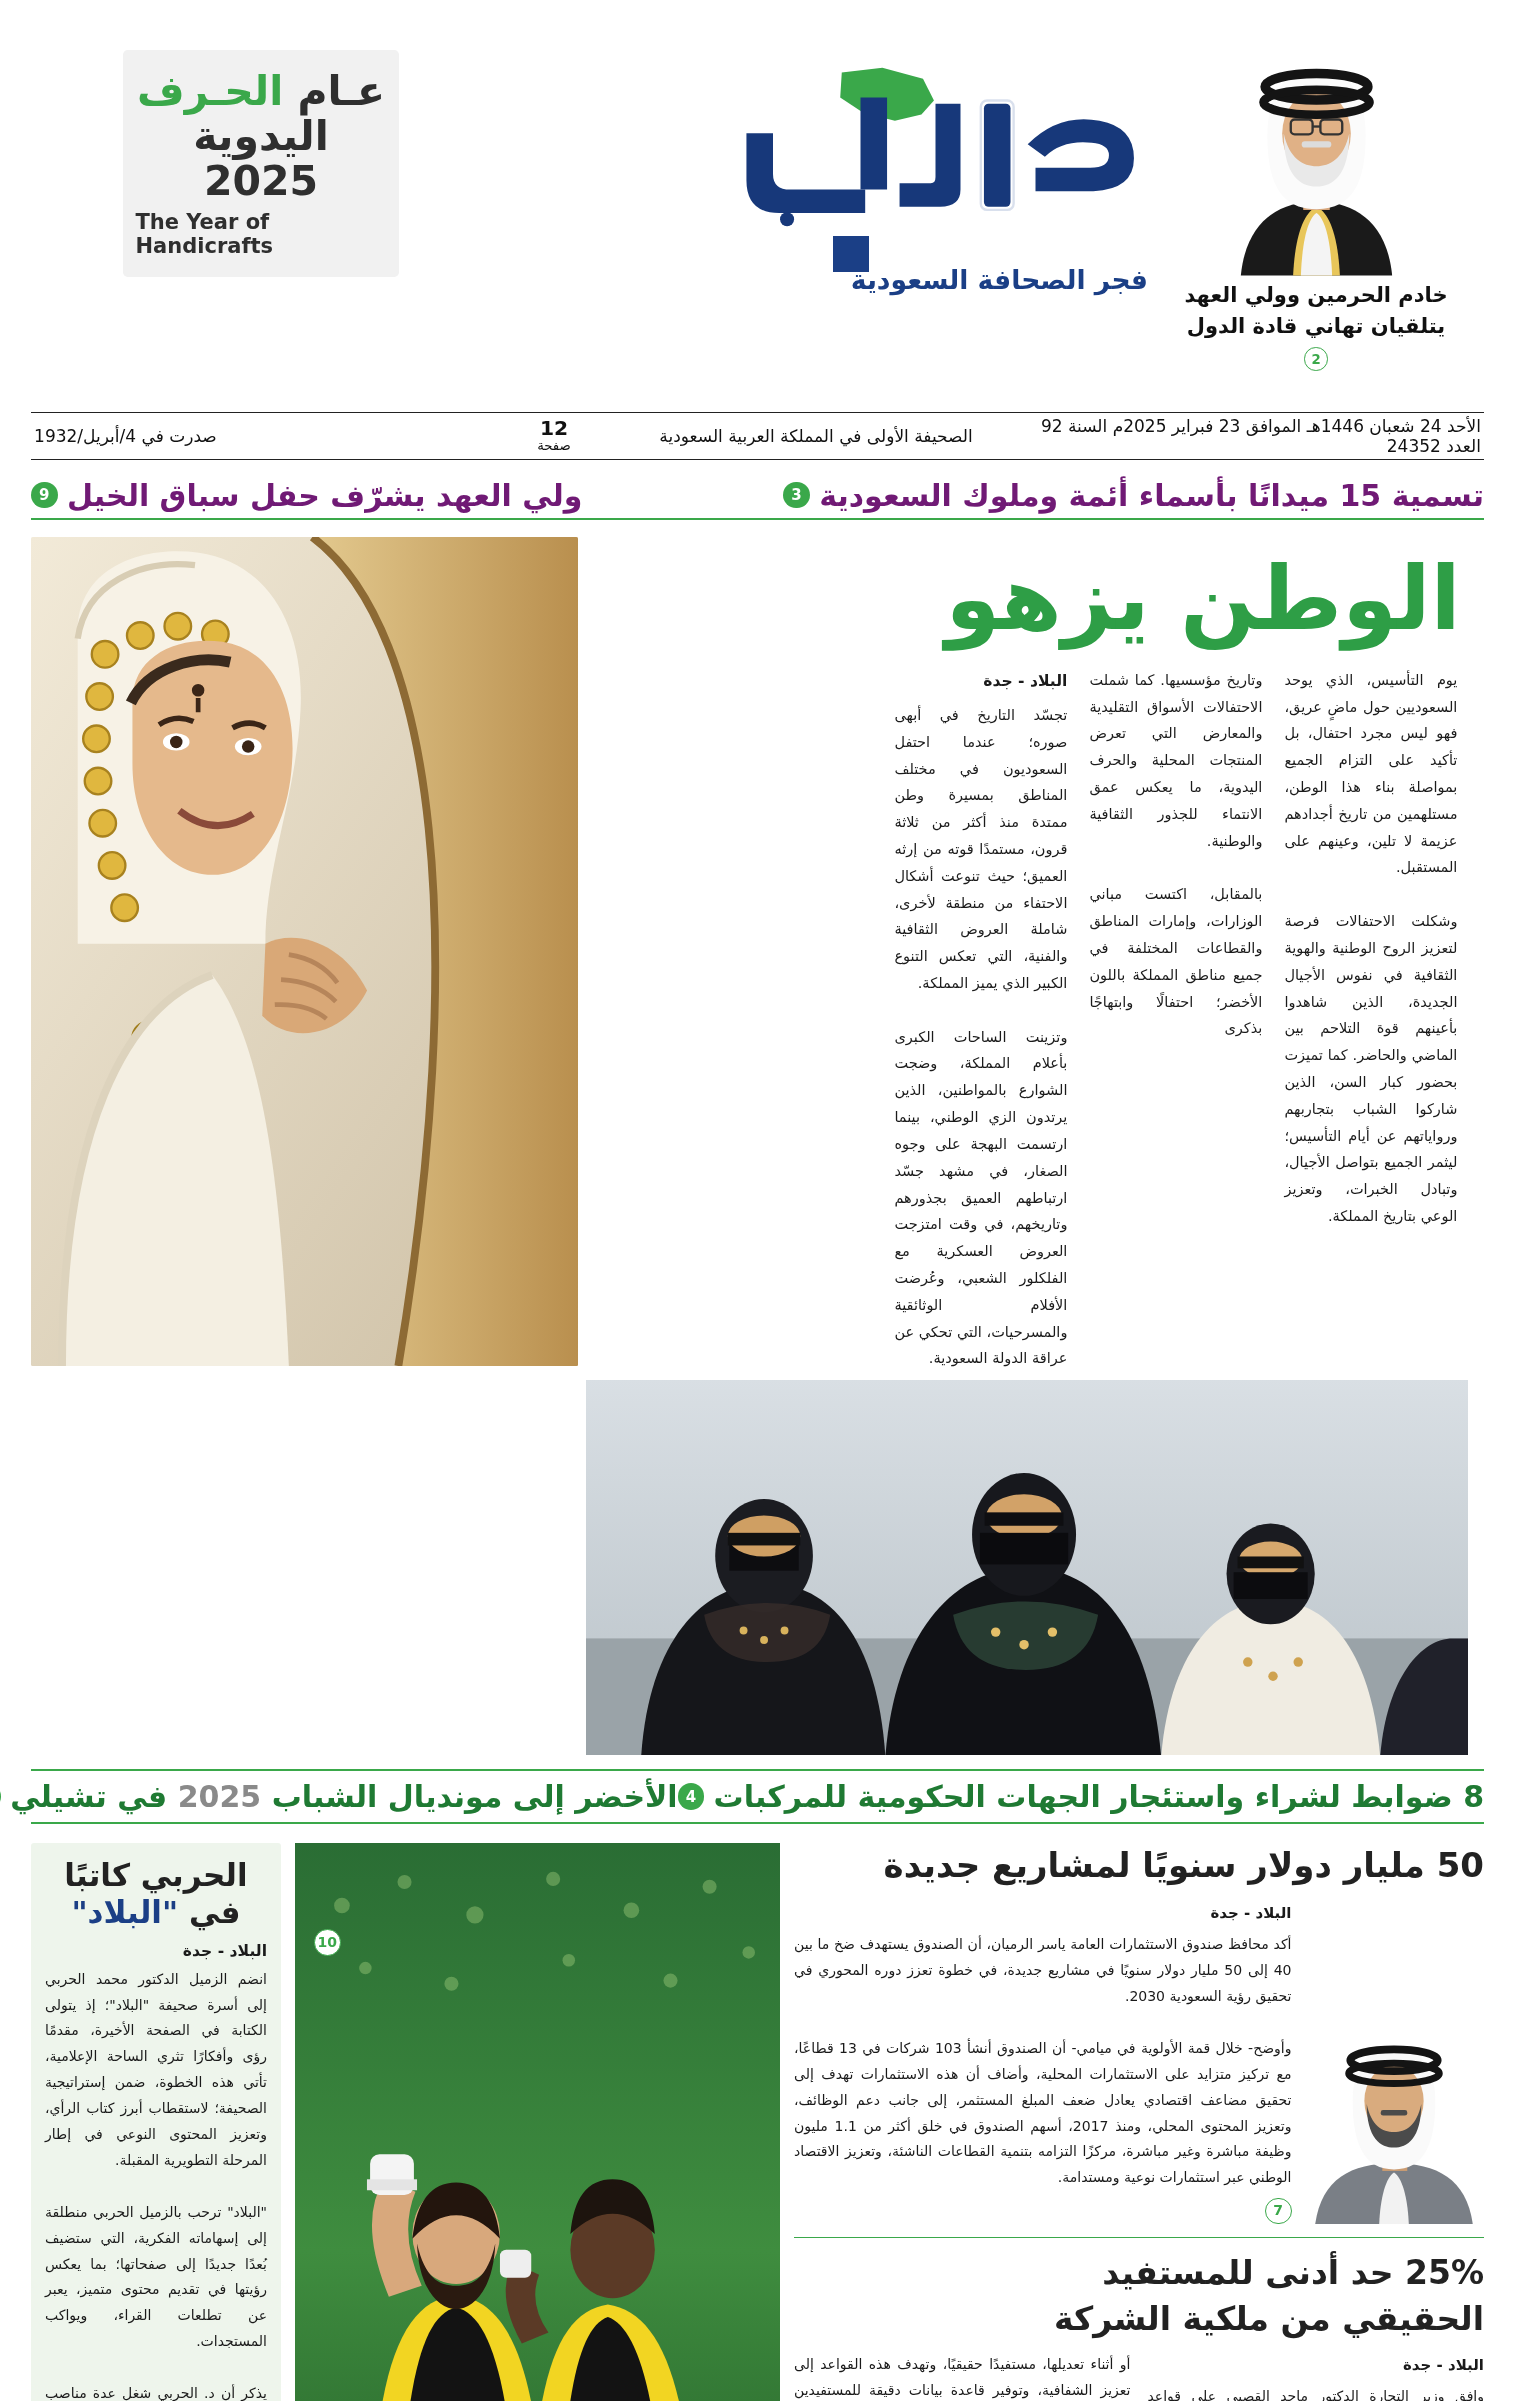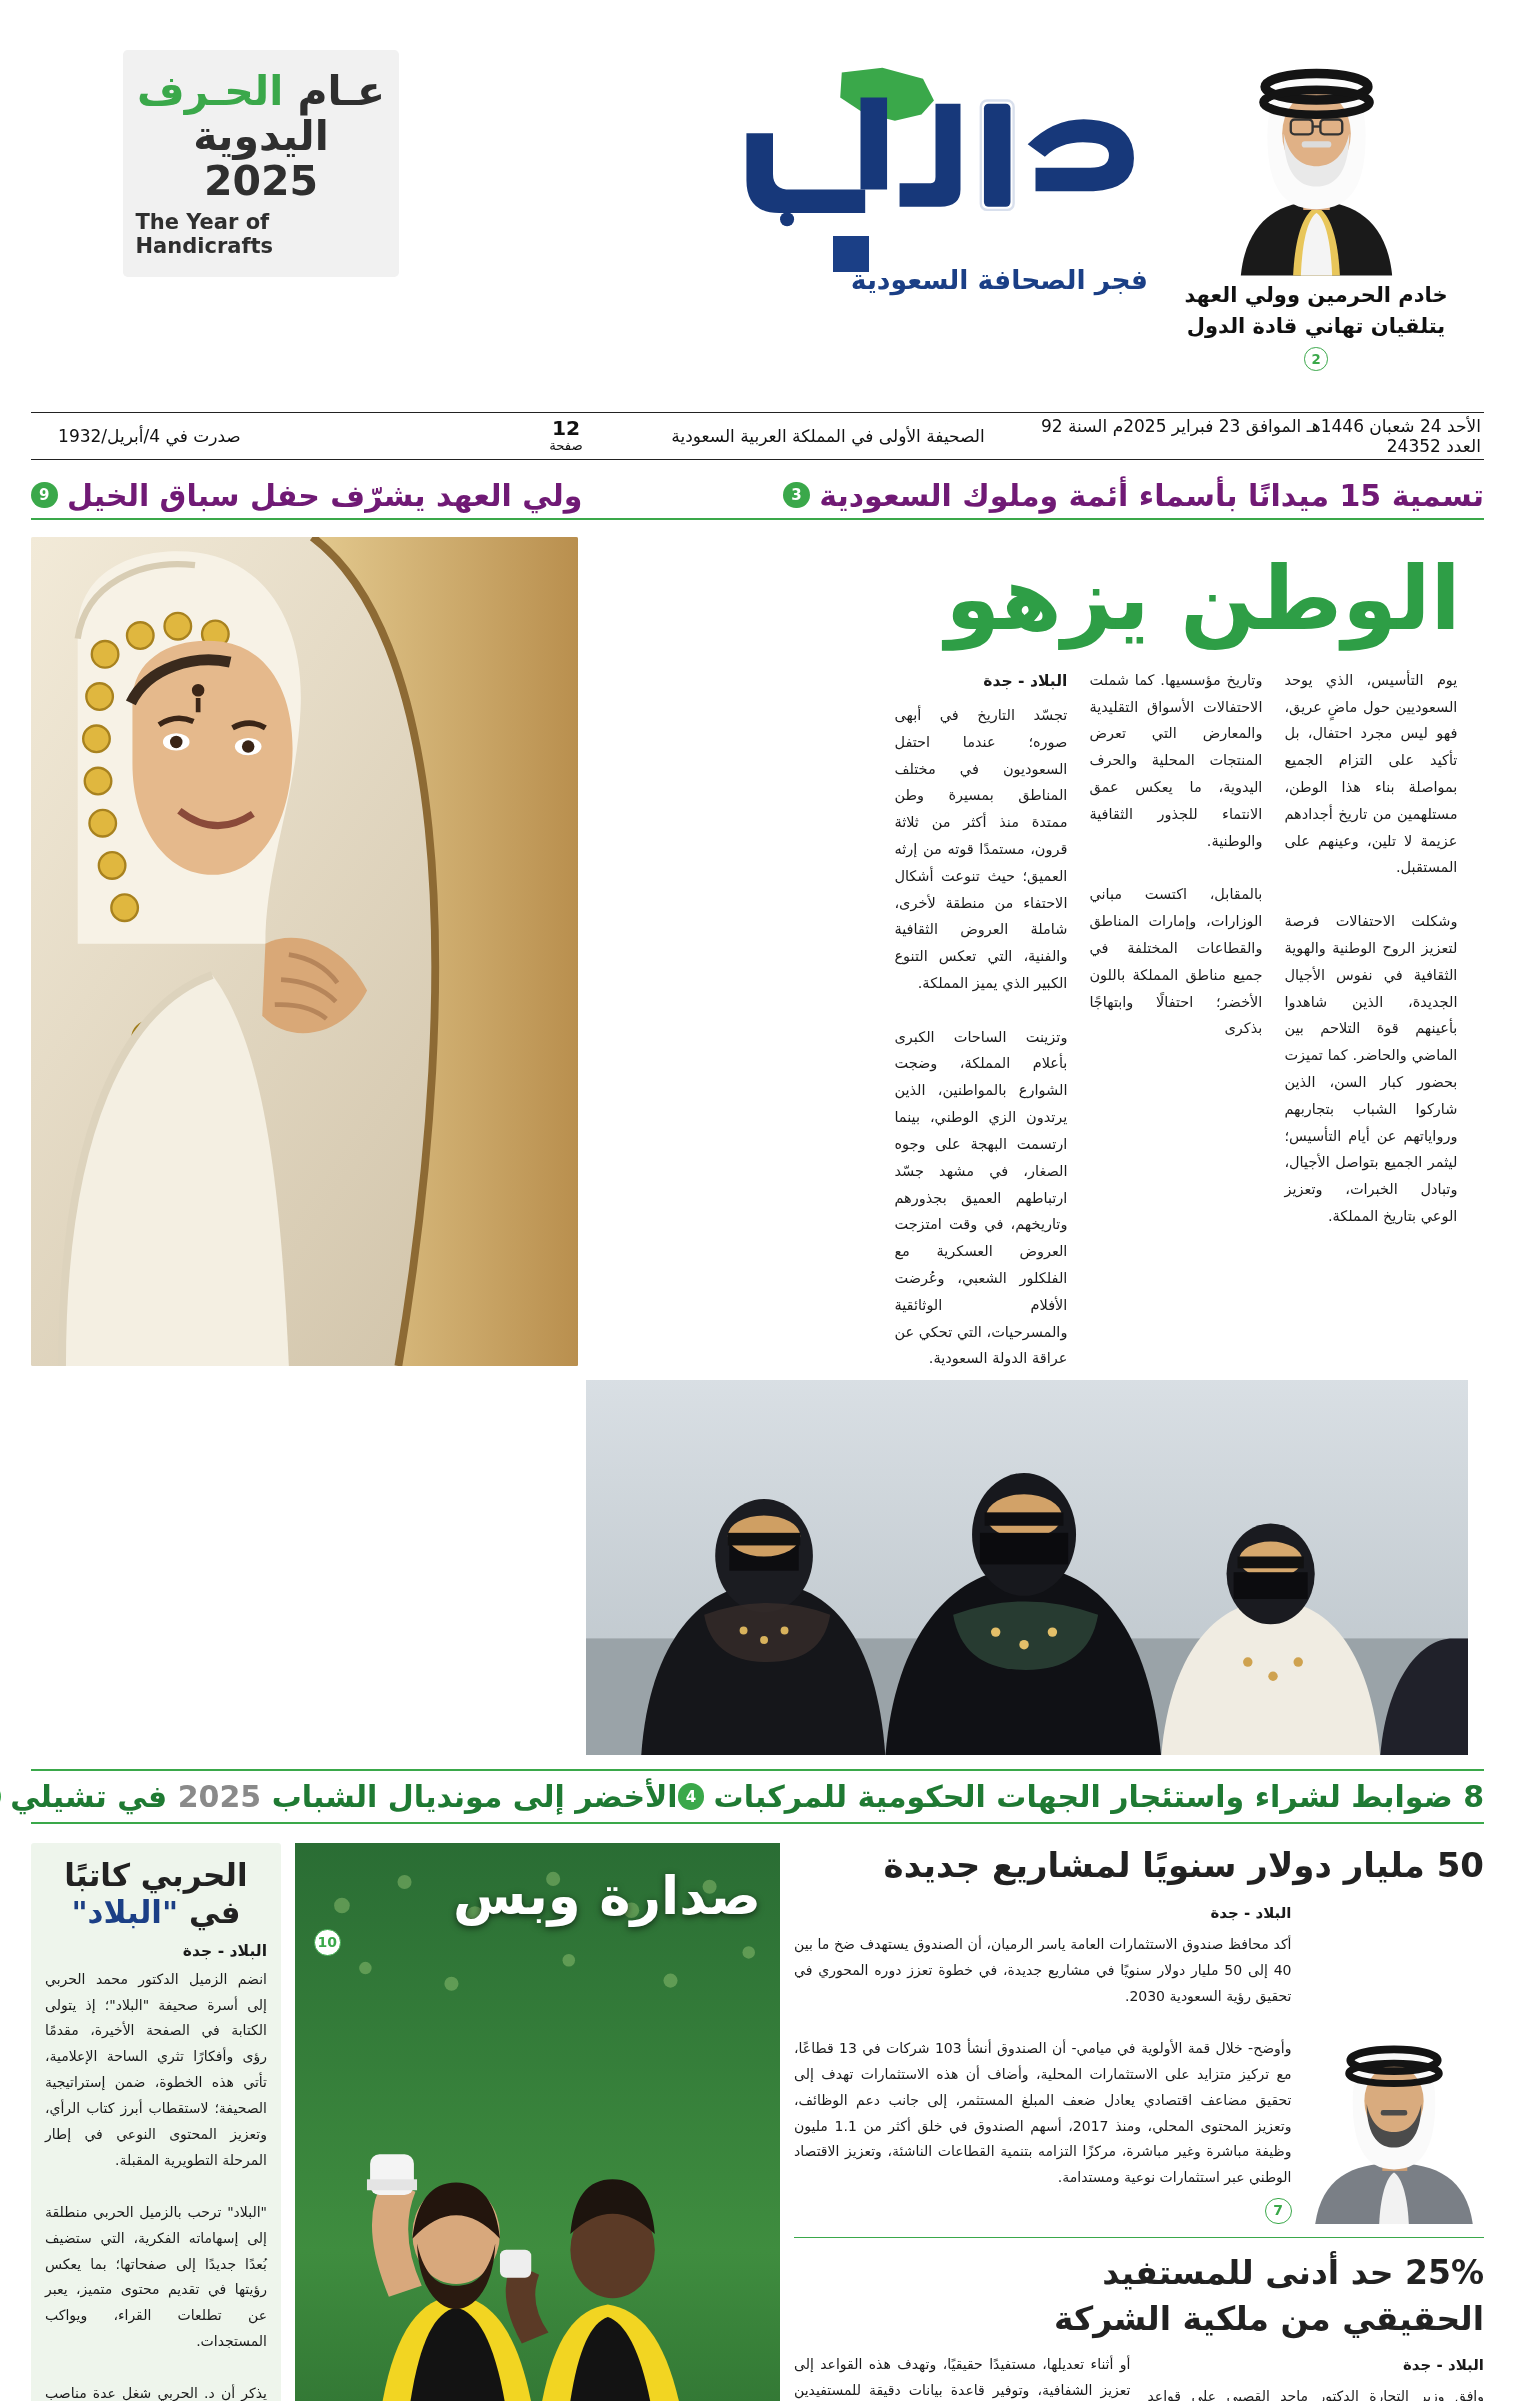--- a/index.html
+++ b/index.html
@@ -58,21 +58,21 @@
   
   .infobar {
     margin: 4.7px 31px 0 31px; border-top:1.6px solid #222; border-bottom:1.6px solid #222;
     height: 48px; display:flex; align-items:center; font-size:17px; color:#111;
   }
   .ib-right { flex:1; text-align:right; padding-right:3.1px; }
   .ib-mid { width: 407px; text-align:center; }
   .ib-center-pages { width: 117px; text-align:center; line-height:1.05; font-weight:bold;}
   .ib-center-pages .num { font-size:20.3px; }
   .ib-center-pages .lbl { font-size:13.3px; font-weight:normal;}
-  .ib-left { flex:1; text-align:left; padding-left:3.1px;margin-left:24px; }
+  .ib-left { flex:1; text-align:left; padding-left:3.1px; }
 
   
   .teaser {
     margin: 12.5px 31px 0 31px; height: 48px; display:flex; align-items:center;
     border-bottom: 2.3px solid #3aa84a;
   }
   .teaser-item { display:flex; align-items:center; gap:9.4px; }
   .teaser-txt { font-size:30px; font-weight:bold; color:#701a75; white-space:nowrap; }
   .tz-badge {
     width:26.6px;height:26.6px;border-radius:50%;background:#3aa84a;color:#fff;
@@ -510,21 +510,20 @@
             <path d="M156 512 C158 570 184 596 206 596 C228 596 254 570 256 512 C246 556 228 566 206 566 C184 566 166 556 156 512Z" fill="#2a1a10"></path>
 
             <path d="M120 580 q-40 -96 -6 -150 l40 16 q-22 54 8 120Z" fill="#d8a87c"></path>
             <rect x="96" y="398" width="56" height="52" rx="12" fill="#f4f4f4"></rect>
             <rect x="92" y="430" width="64" height="14" fill="#e4e4e4"></rect>
             <text x="206" y="752" font-size="34" fill="#fff" text-anchor="middle" font-family="DejaVu Sans">ROSHN</text>
           </g>
           <rect x="120" y="800" width="110" height="36" rx="6" fill="#2b2b2b"></rect>
           <rect x="320" y="812" width="110" height="36" rx="6" fill="#2b2b2b"></rect>
         </svg>
-        <div class="sport-overlay">صدارة وبس</div>
         <div class="sport-badge">10</div>
       </div>
     </div>
 
     <div class="col-harbi">
       <div class="harbi-title">
         <div>الحربي كاتبًا</div>
         <div>
           <span>في</span>
           <span class="b">"البلاد"</span>

